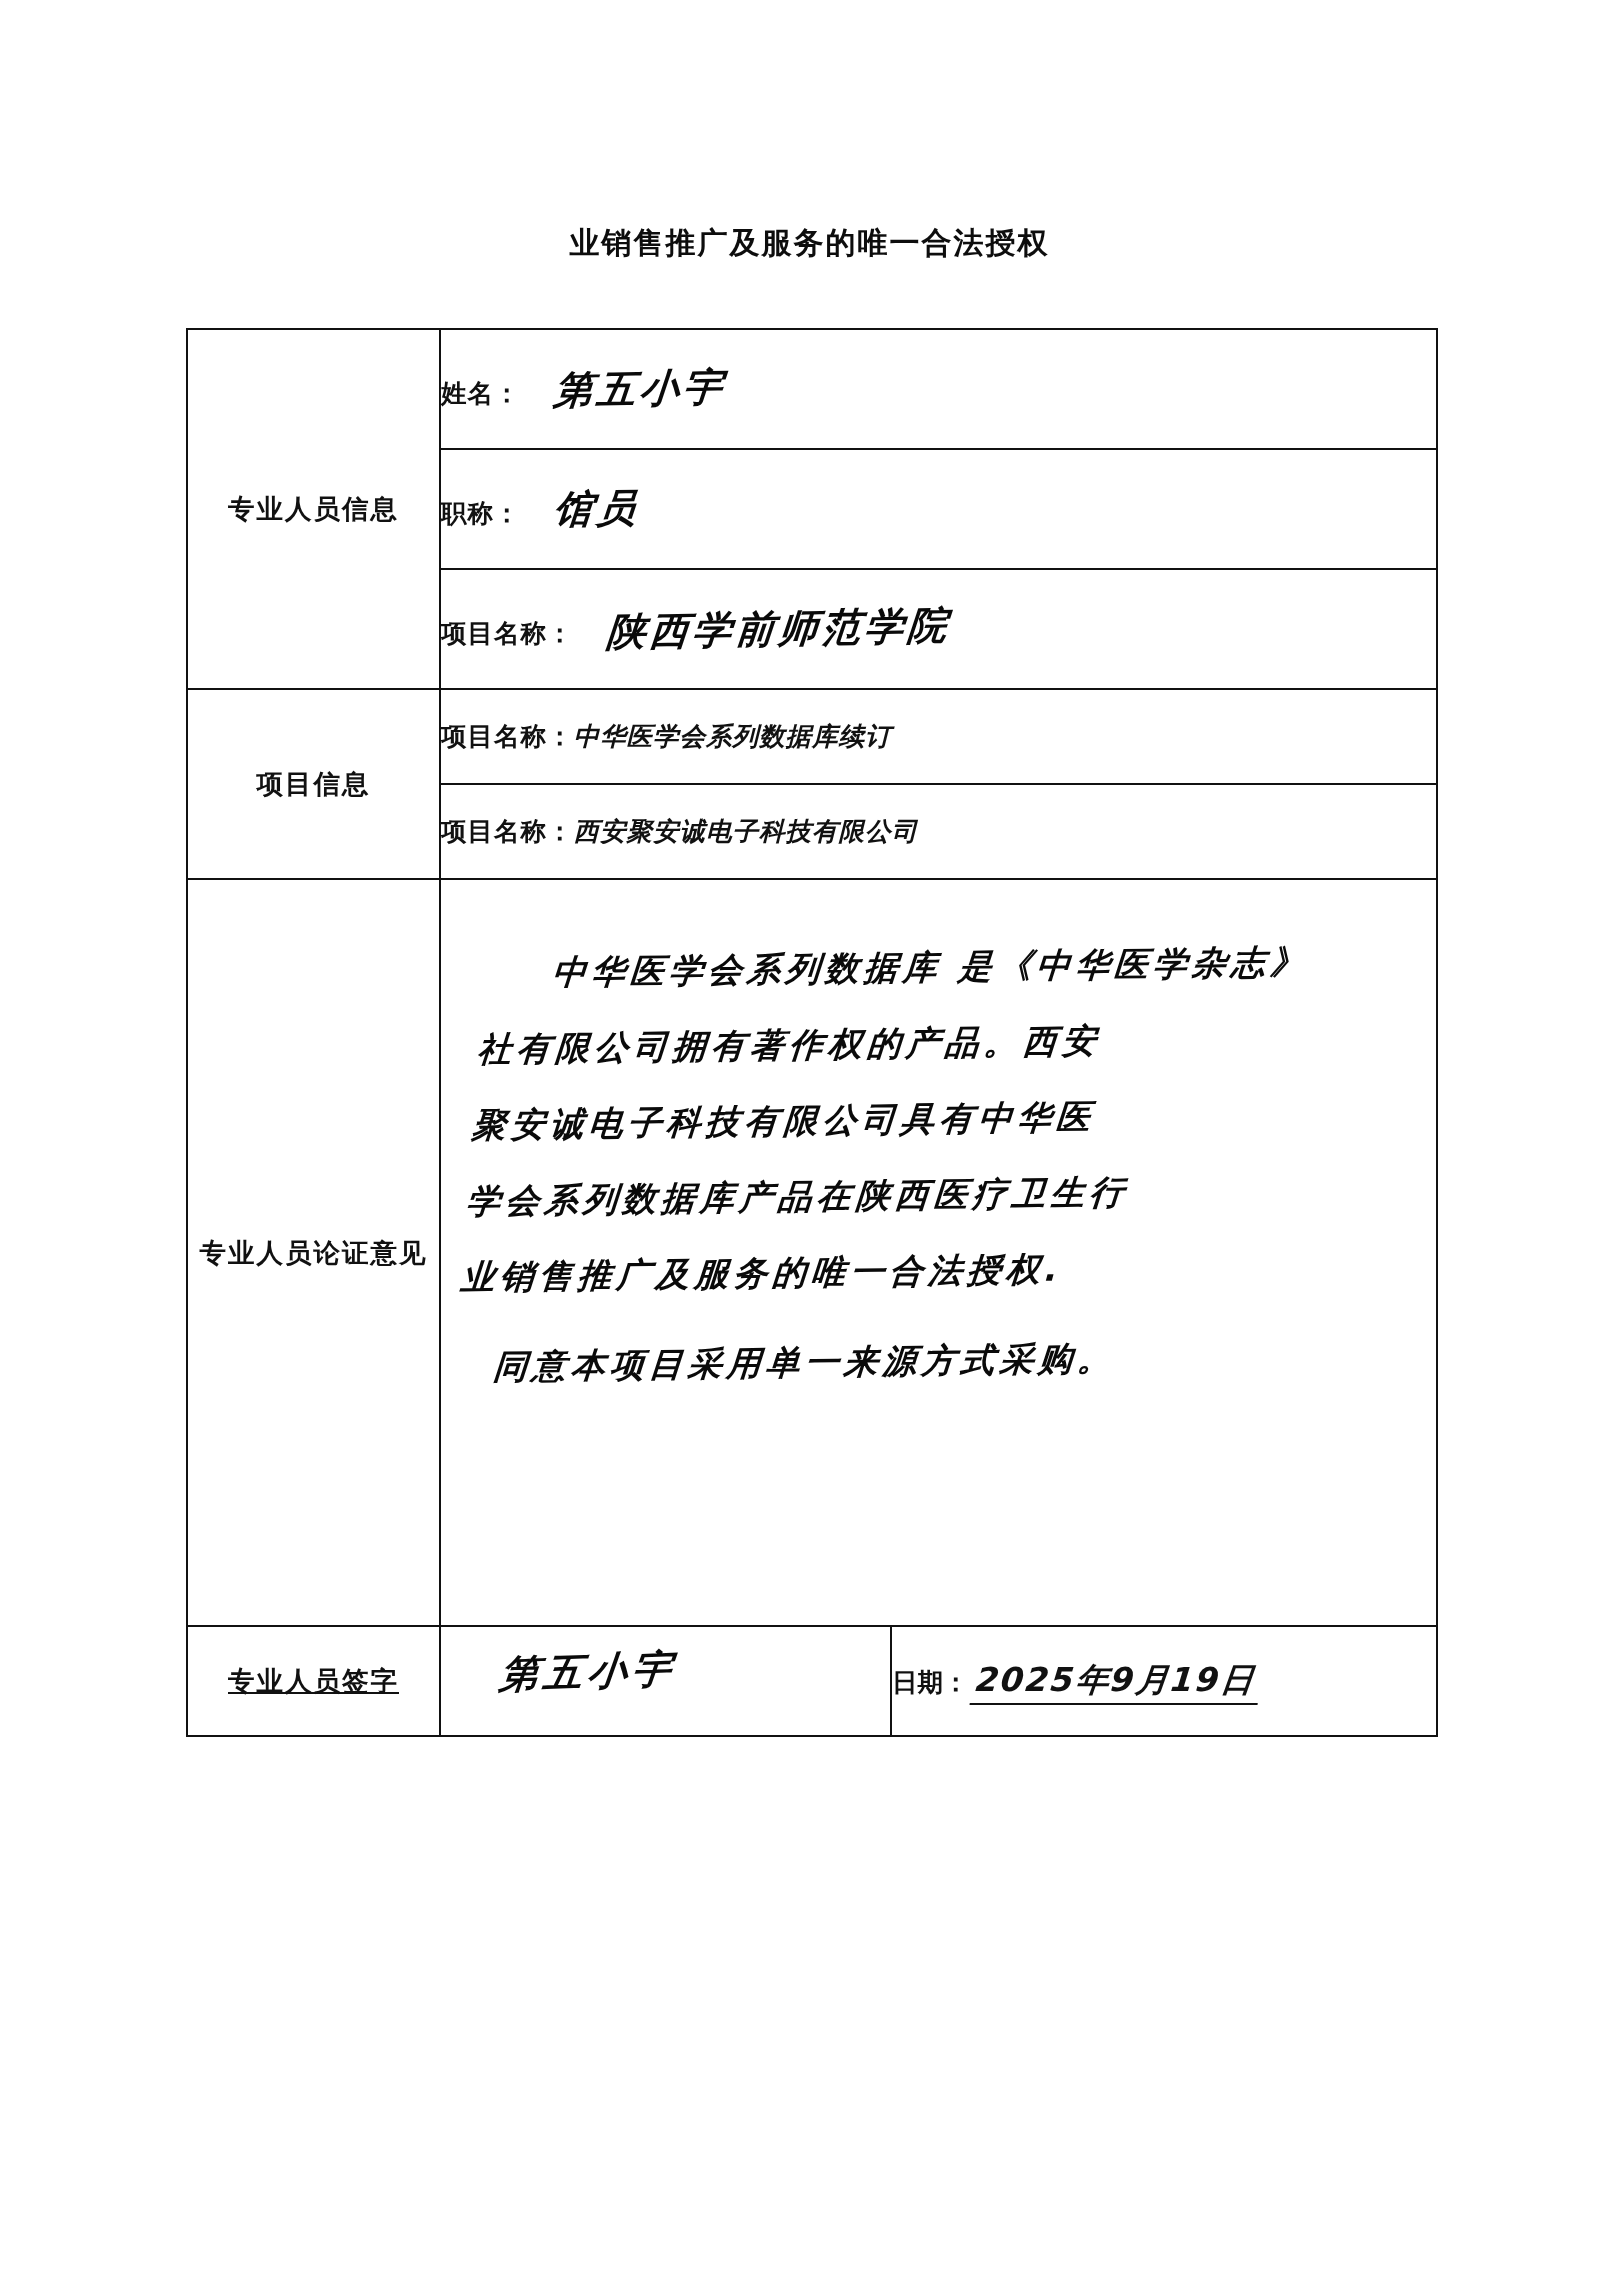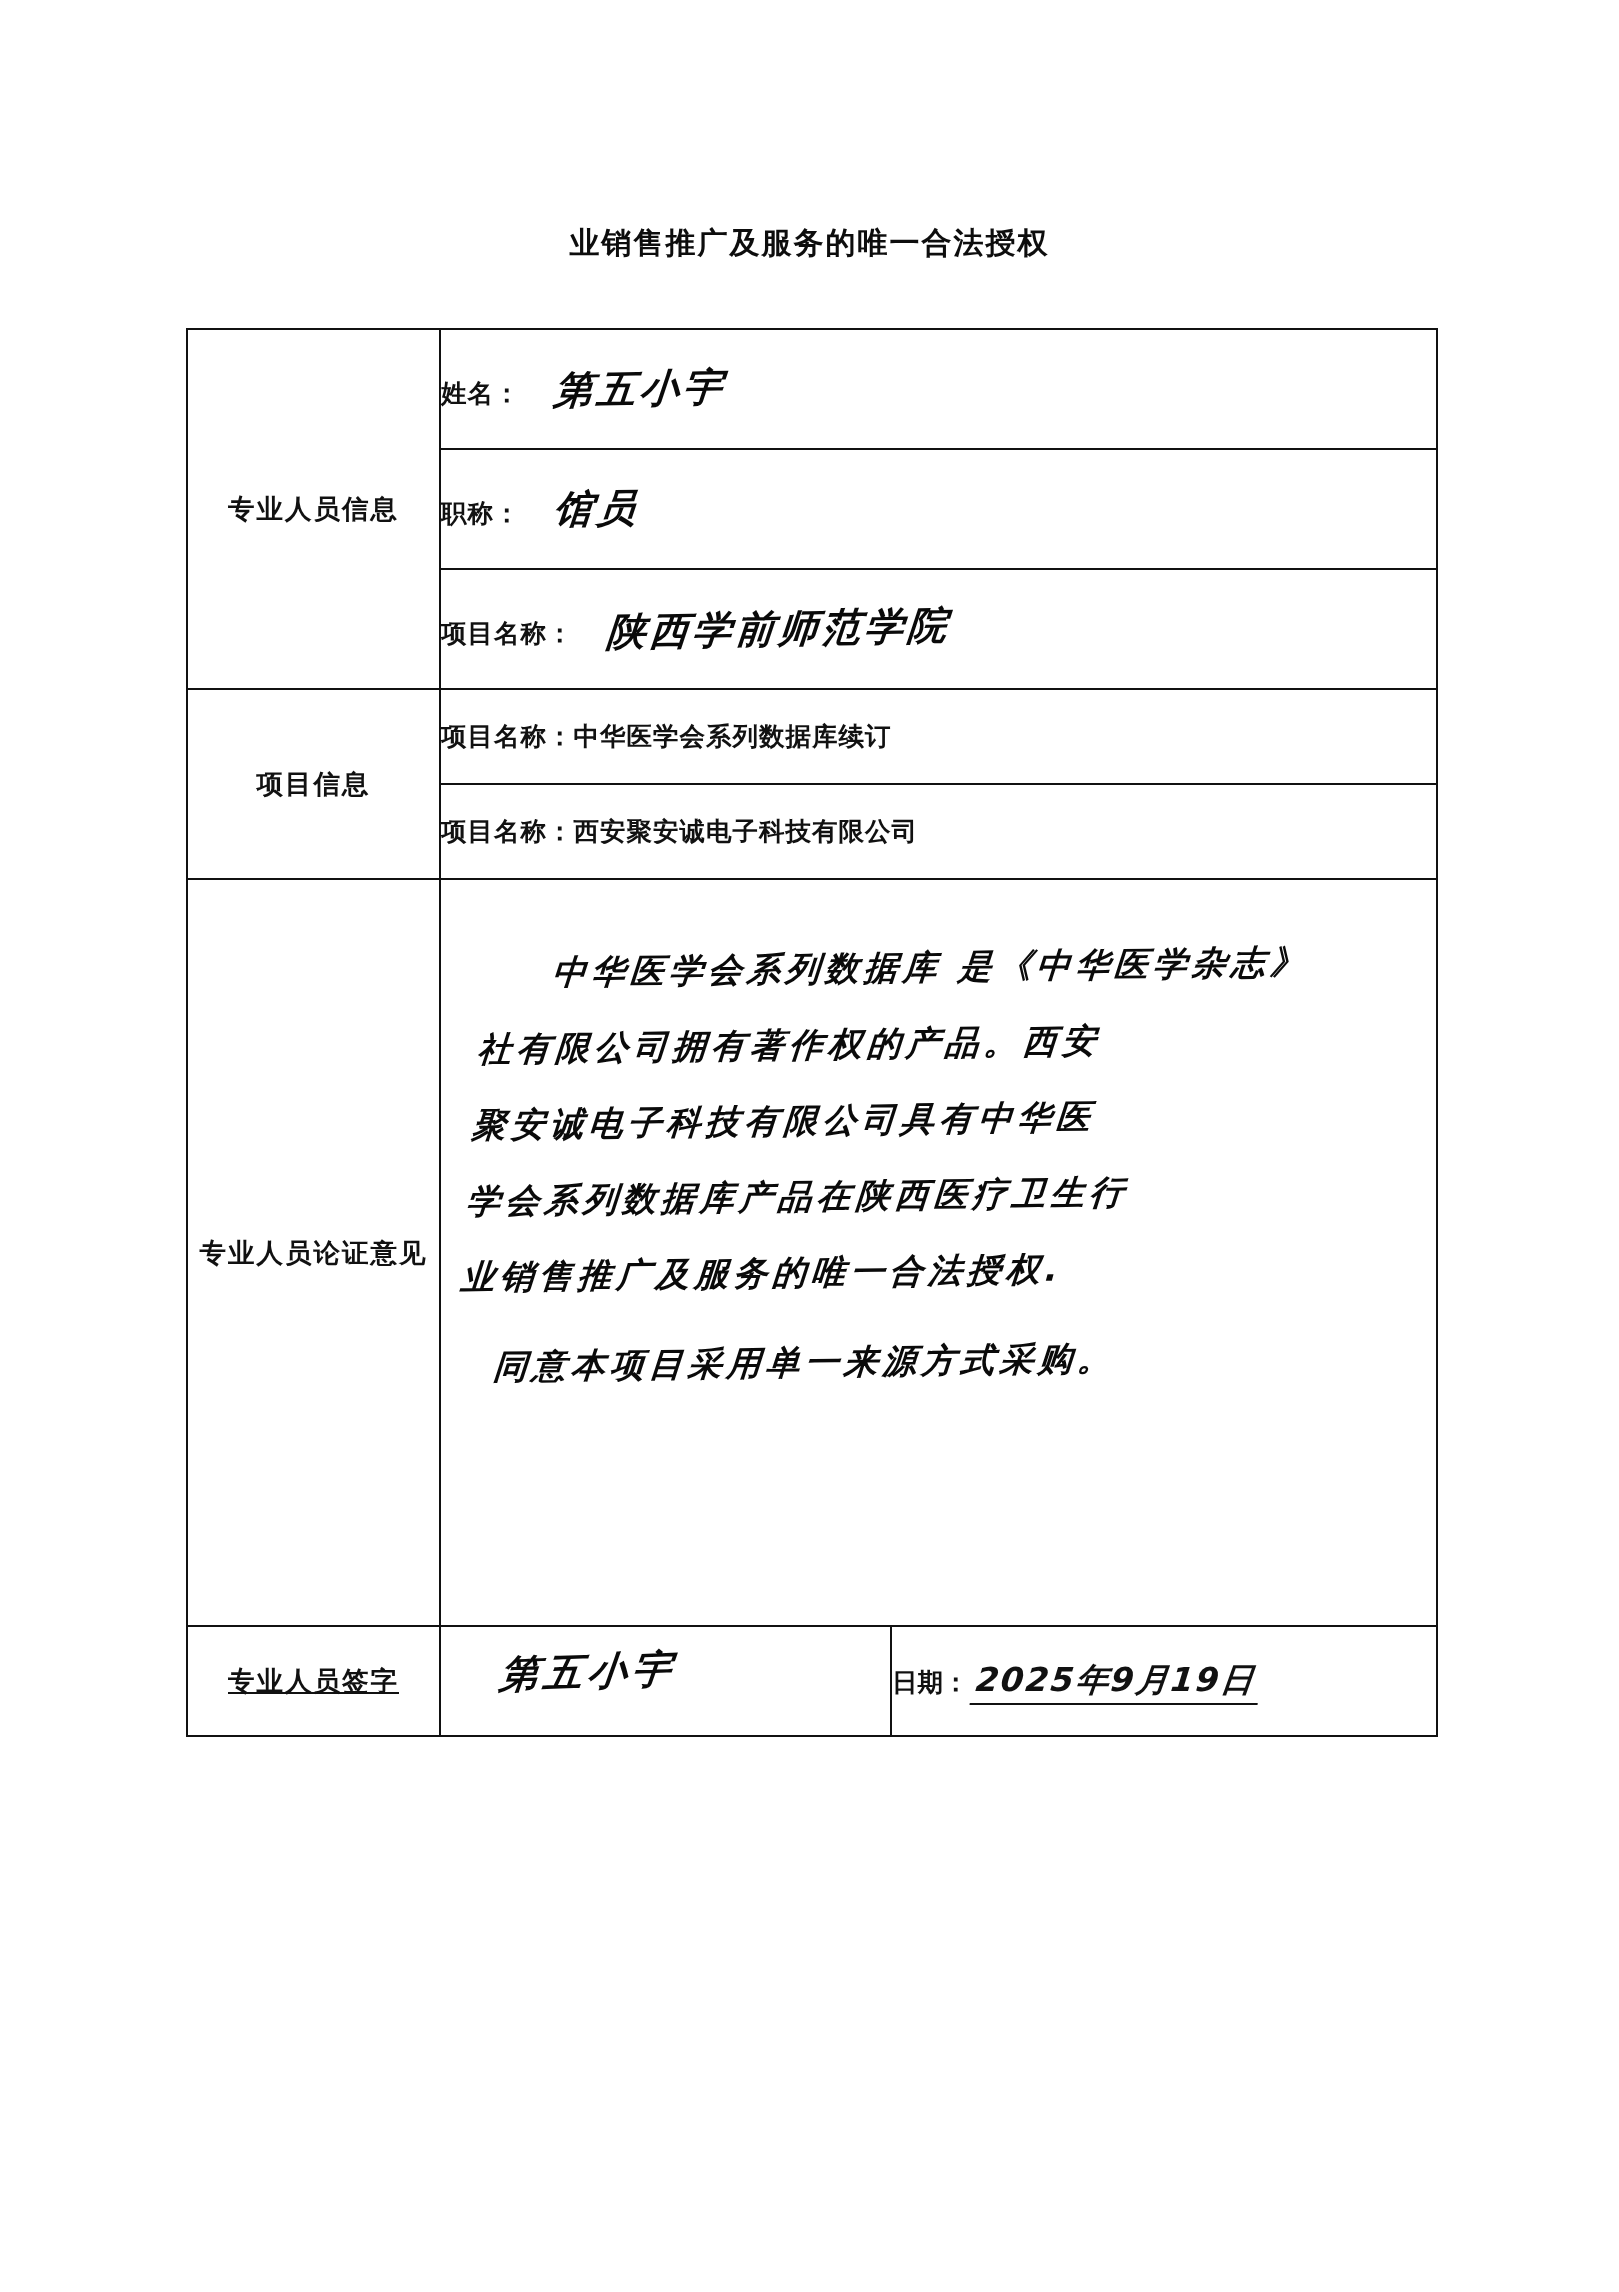--- a/index.html
+++ b/index.html
@@ -64,20 +64,21 @@
     font-size: 25.5px;
     font-weight: bold;
     color: #111;
     letter-spacing: 1px;
     position: relative;
     white-space: nowrap;
   }
   .field .val-print {
     font-weight: bold;
     letter-spacing: 1px;
+    font-style: italic;
   }
   
   .hand {
     font-family: "DejaVu Sans", sans-serif;
     color: #0a0a0a;
     font-style: italic;
     font-weight: 600;
     transform: skewX(-6deg) rotate(-1.2deg);
     display: inline-block;
     letter-spacing: 3.9px;

